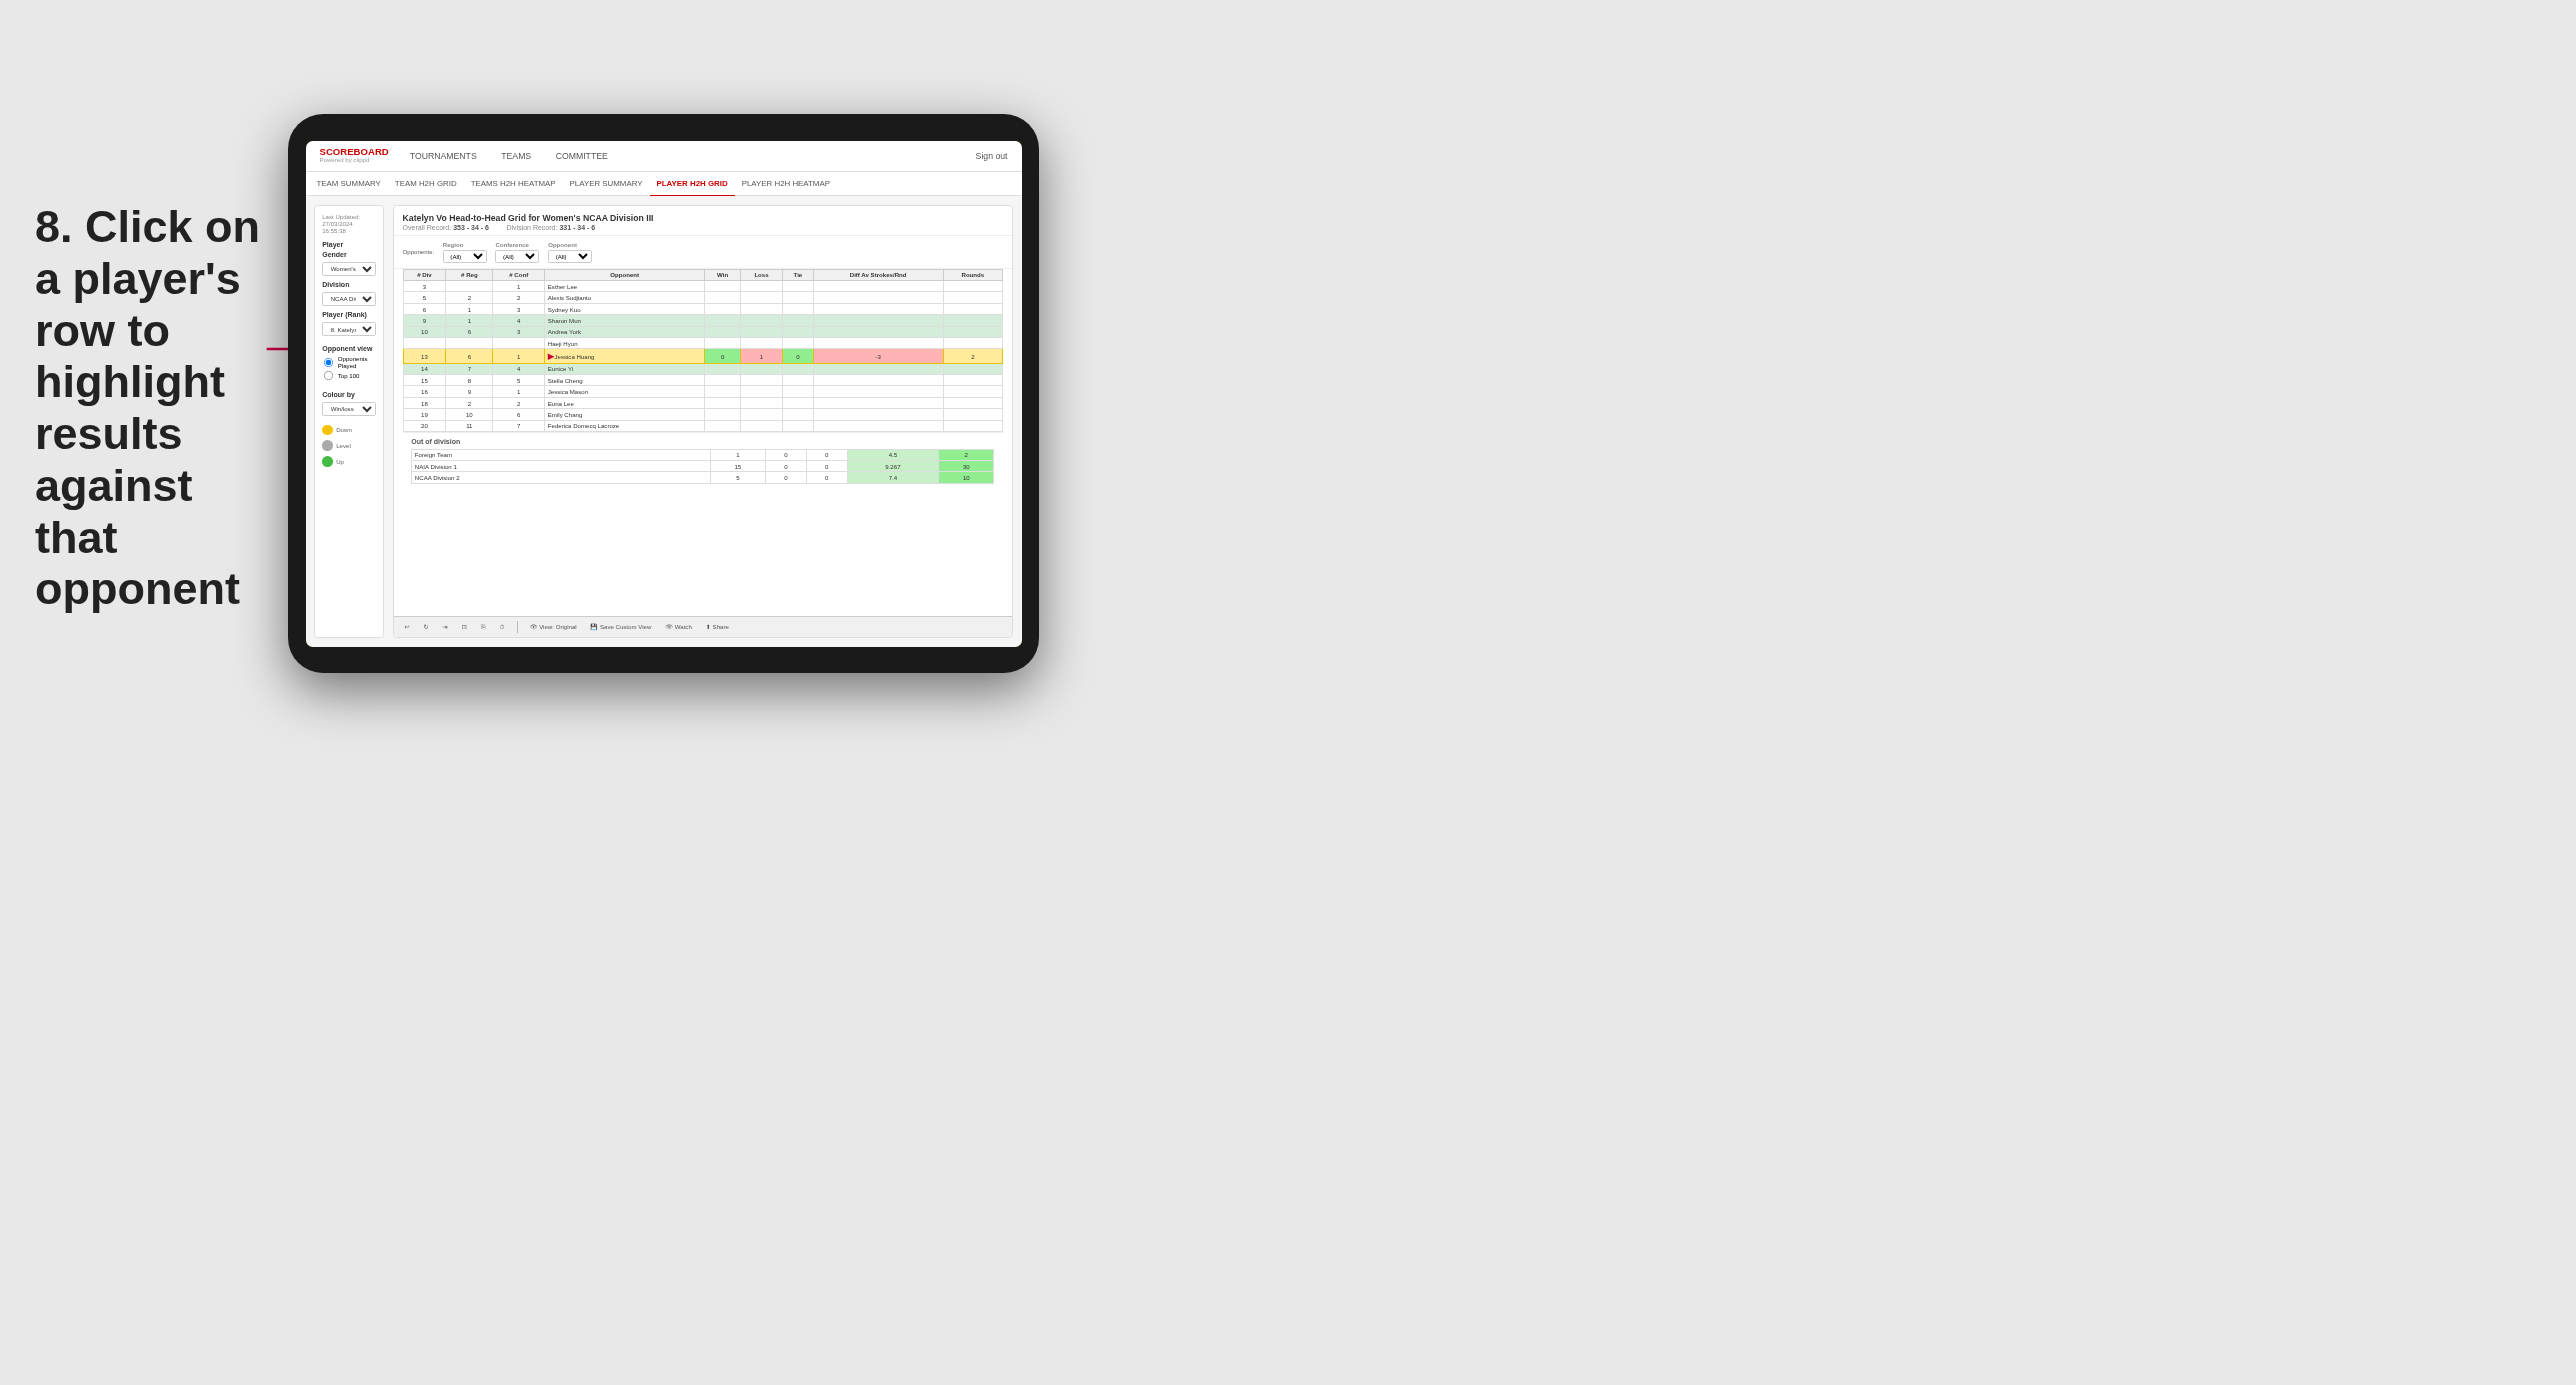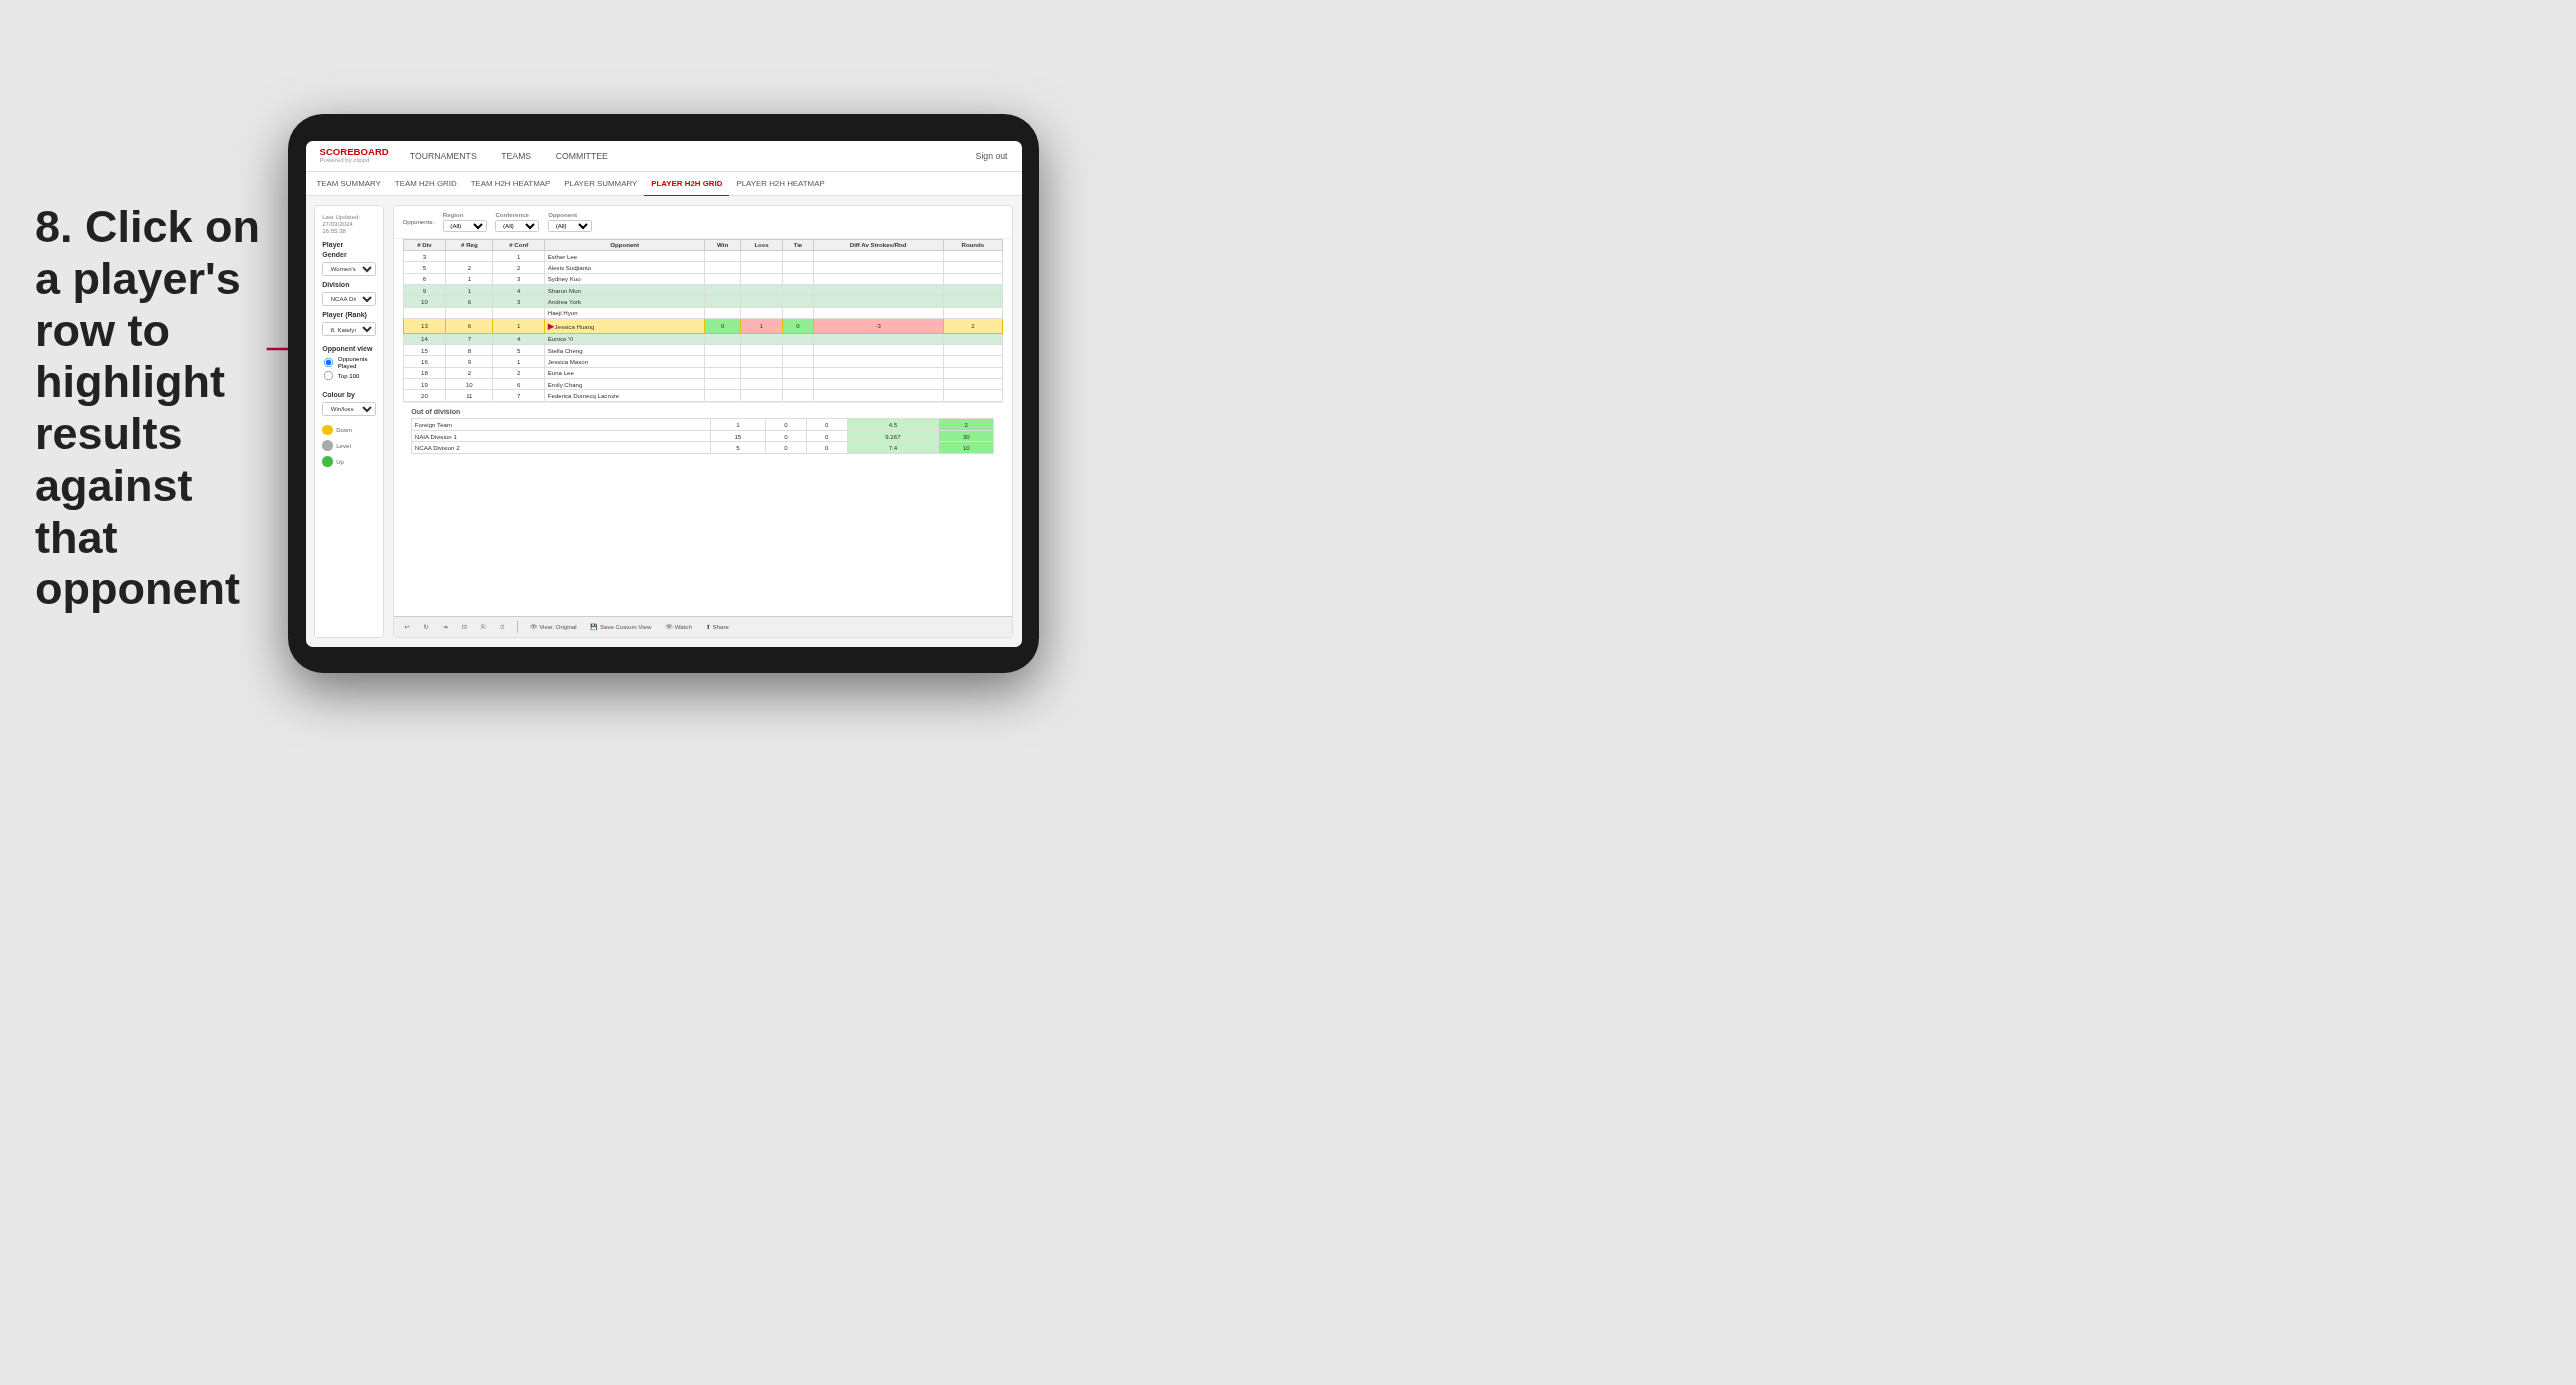--- a/index.html
+++ b/index.html
@@ -380,21 +380,21 @@
         <span class="nav-item">TOURNAMENTS</span>
         <span class="nav-item">TEAMS</span>
         <span class="nav-item">COMMITTEE</span>
       </div>
       <span class="nav-sign-out">Sign out</span>
     </div>
 
     <div class="sub-nav">
       <span class="sub-nav-item">TEAM SUMMARY</span>
       <span class="sub-nav-item">TEAM H2H GRID</span>
-      <span class="sub-nav-item">TEAM H2H HEATMAP</span>
+      <span class="sub-nav-item">TEAMS H2H HEATMAP</span>
       <span class="sub-nav-item">PLAYER SUMMARY</span>
       <span class="sub-nav-item active">PLAYER H2H GRID</span>
       <span class="sub-nav-item">PLAYER H2H HEATMAP</span>
     </div>
 
     <div class="main-content">
 
       <div class="sidebar">
         <div class="sidebar-date">
           <span>Last Updated: 27/03/2024</span><br>
@@ -447,20 +447,33 @@
           <div class="legend-dot" style="background:#aaaaaa;"></div>
           <span class="legend-text">Level</span>
         </div>
         <div class="legend-row">
           <div class="legend-dot" style="background:#44bb44;"></div>
           <span class="legend-text">Up</span>
         </div>
       </div>
 
       <div class="data-panel">
+        <div class="panel-header">
+          <div class="panel-title">Katelyn Vo Head-to-Head Grid for Women's NCAA Division III</div>
+          <div class="panel-records">
+            <span>
+              <span class="record-label">Overall Record:</span>
+              <span class="record-value">353 - 34 - 6</span>
+            </span>
+            <span>
+              <span class="record-label">Division Record:</span>
+              <span class="record-value">331 - 34 - 6</span>
+            </span>
+          </div>
+        </div>
 
         <div class="filters-row">
           <span style="font-size:6.1px; color:#555;">Opponents:</span>
           <div class="filter-group">
             <span class="filter-label">Region</span>
             <select class="filter-select">
               <option>(All)</option>
             </select>
           </div>
           <div class="filter-group">

